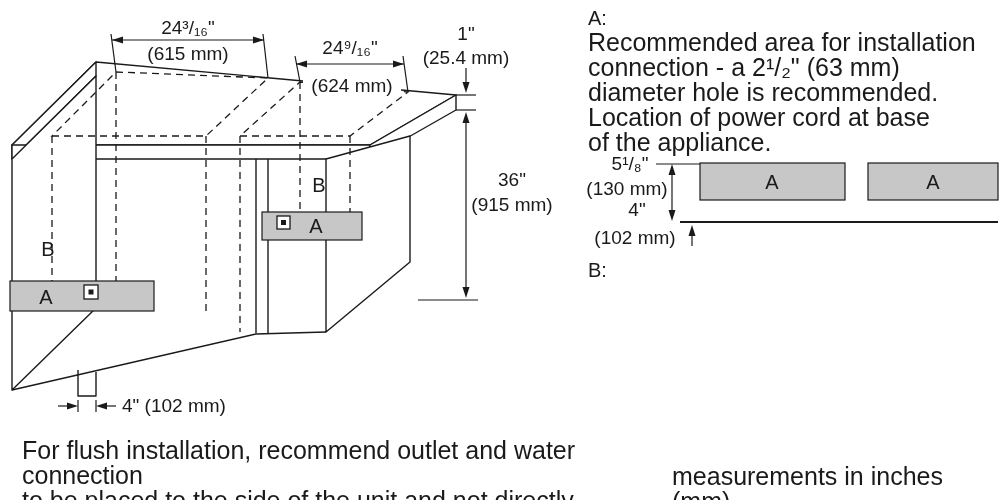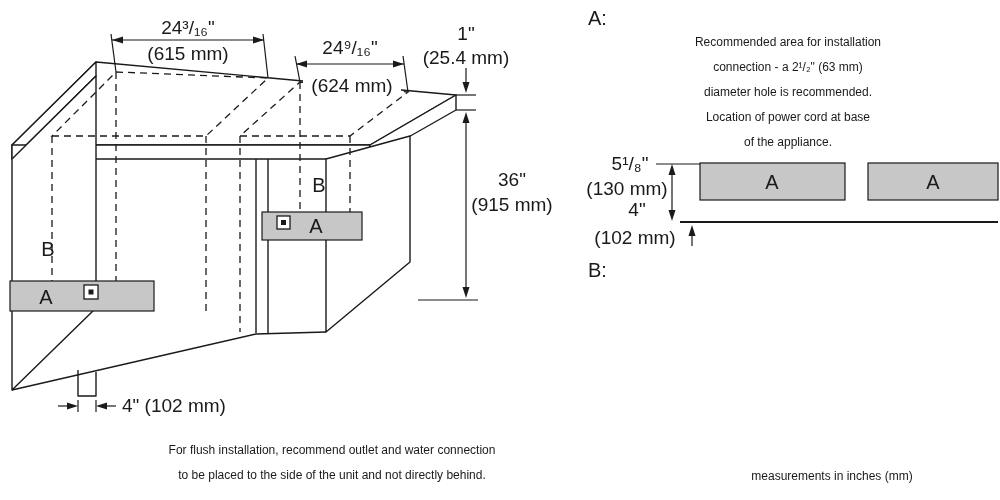--- a/index.html
+++ b/index.html
@@ -1,19 +1,19 @@
 <!DOCTYPE html>
 <html><head>
 <meta charset="utf-8">
 <style>
   html,body{margin:0;padding:0;background:#ffffff;}
   #page{position:relative;width:1000px;height:500px;background:#ffffff;overflow:hidden;
         font-family:"Liberation Sans",sans-serif;color:#1a1a1a;}
   .abs{position:absolute;}
-  .txt{font-size:12px;line-height:25px;white-space:pre-line;text-align:center;}
+  .txt{font-size:25px;line-height:25px;white-space:pre-line;}
   .heading{font-size:20px;line-height:25px;}
   svg text{font-family:"Liberation Sans",sans-serif;fill:#1a1a1a;font-size:19px;}
   svg text.lbl{font-size:20px;}
   svg line, svg polyline, svg polygon.frame, svg path{stroke:#1a1a1a;}
 </style>
 </head>
 <body>
 
 <div id="page">
 

